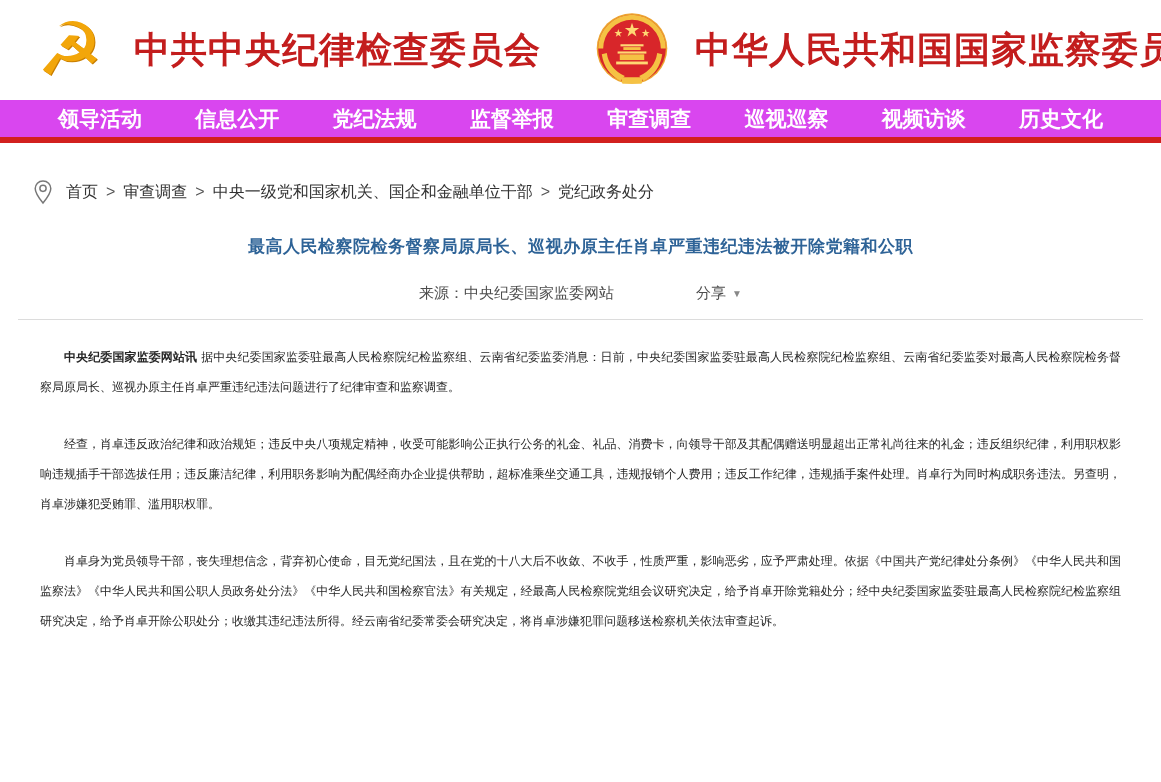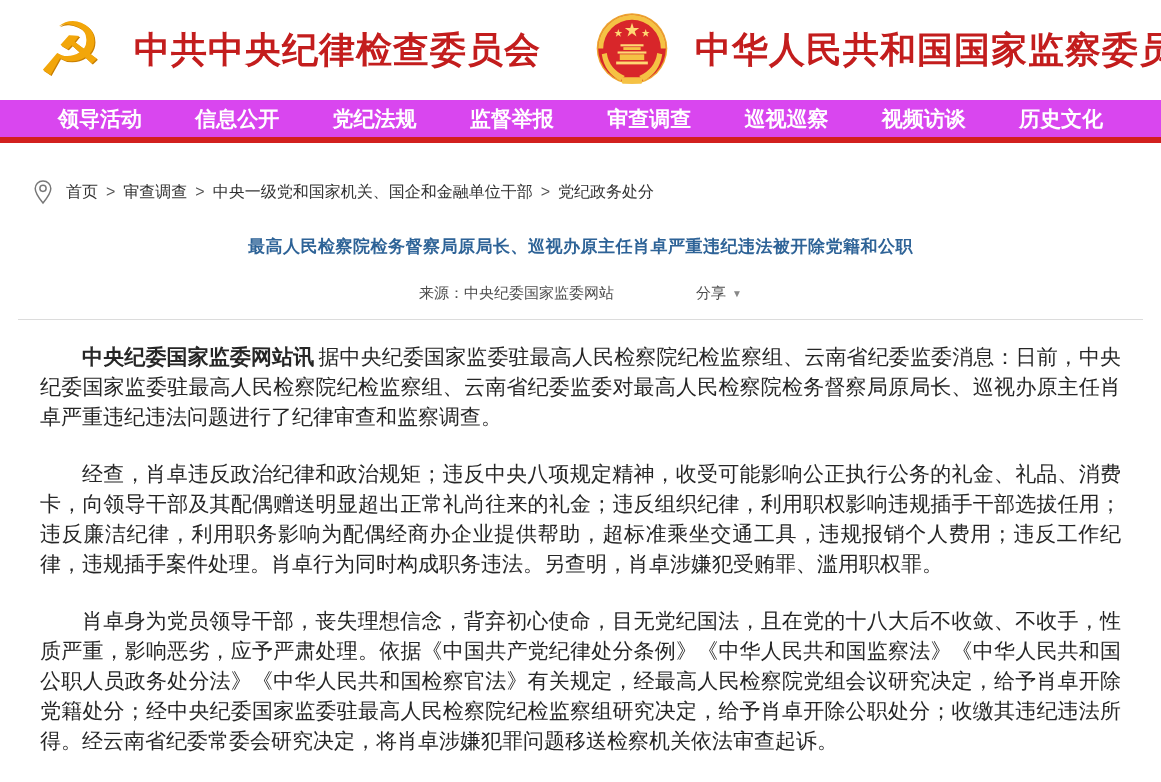--- a/index.html
+++ b/index.html
@@ -93,21 +93,21 @@
   }
   .meta-item { margin: 0 22px; white-space: nowrap; text-align: center; }
   .share-btn { cursor: pointer; display: inline-flex; align-items: center; margin-left: 60px; }
   .share-caret { font-size: 10px; color: #888888; margin-left: 6px; }
   .divider { border-bottom: 1px solid #dcdcdc; margin: 16px 18px 0; }
 
   
   .article-body {
     padding: 22px 40px 0;
     font-family: "Liberation Serif", serif;
-    font-size: 21px;
+    font-size: 12px;
     line-height: 30px;
     color: #262626;
   }
   .article-body p {
     text-indent: 2em;
     margin: 0 0 27px;
     text-align: justify;
   }
   .lead { font-weight: bold; margin-right: 4px; }
 </style>

